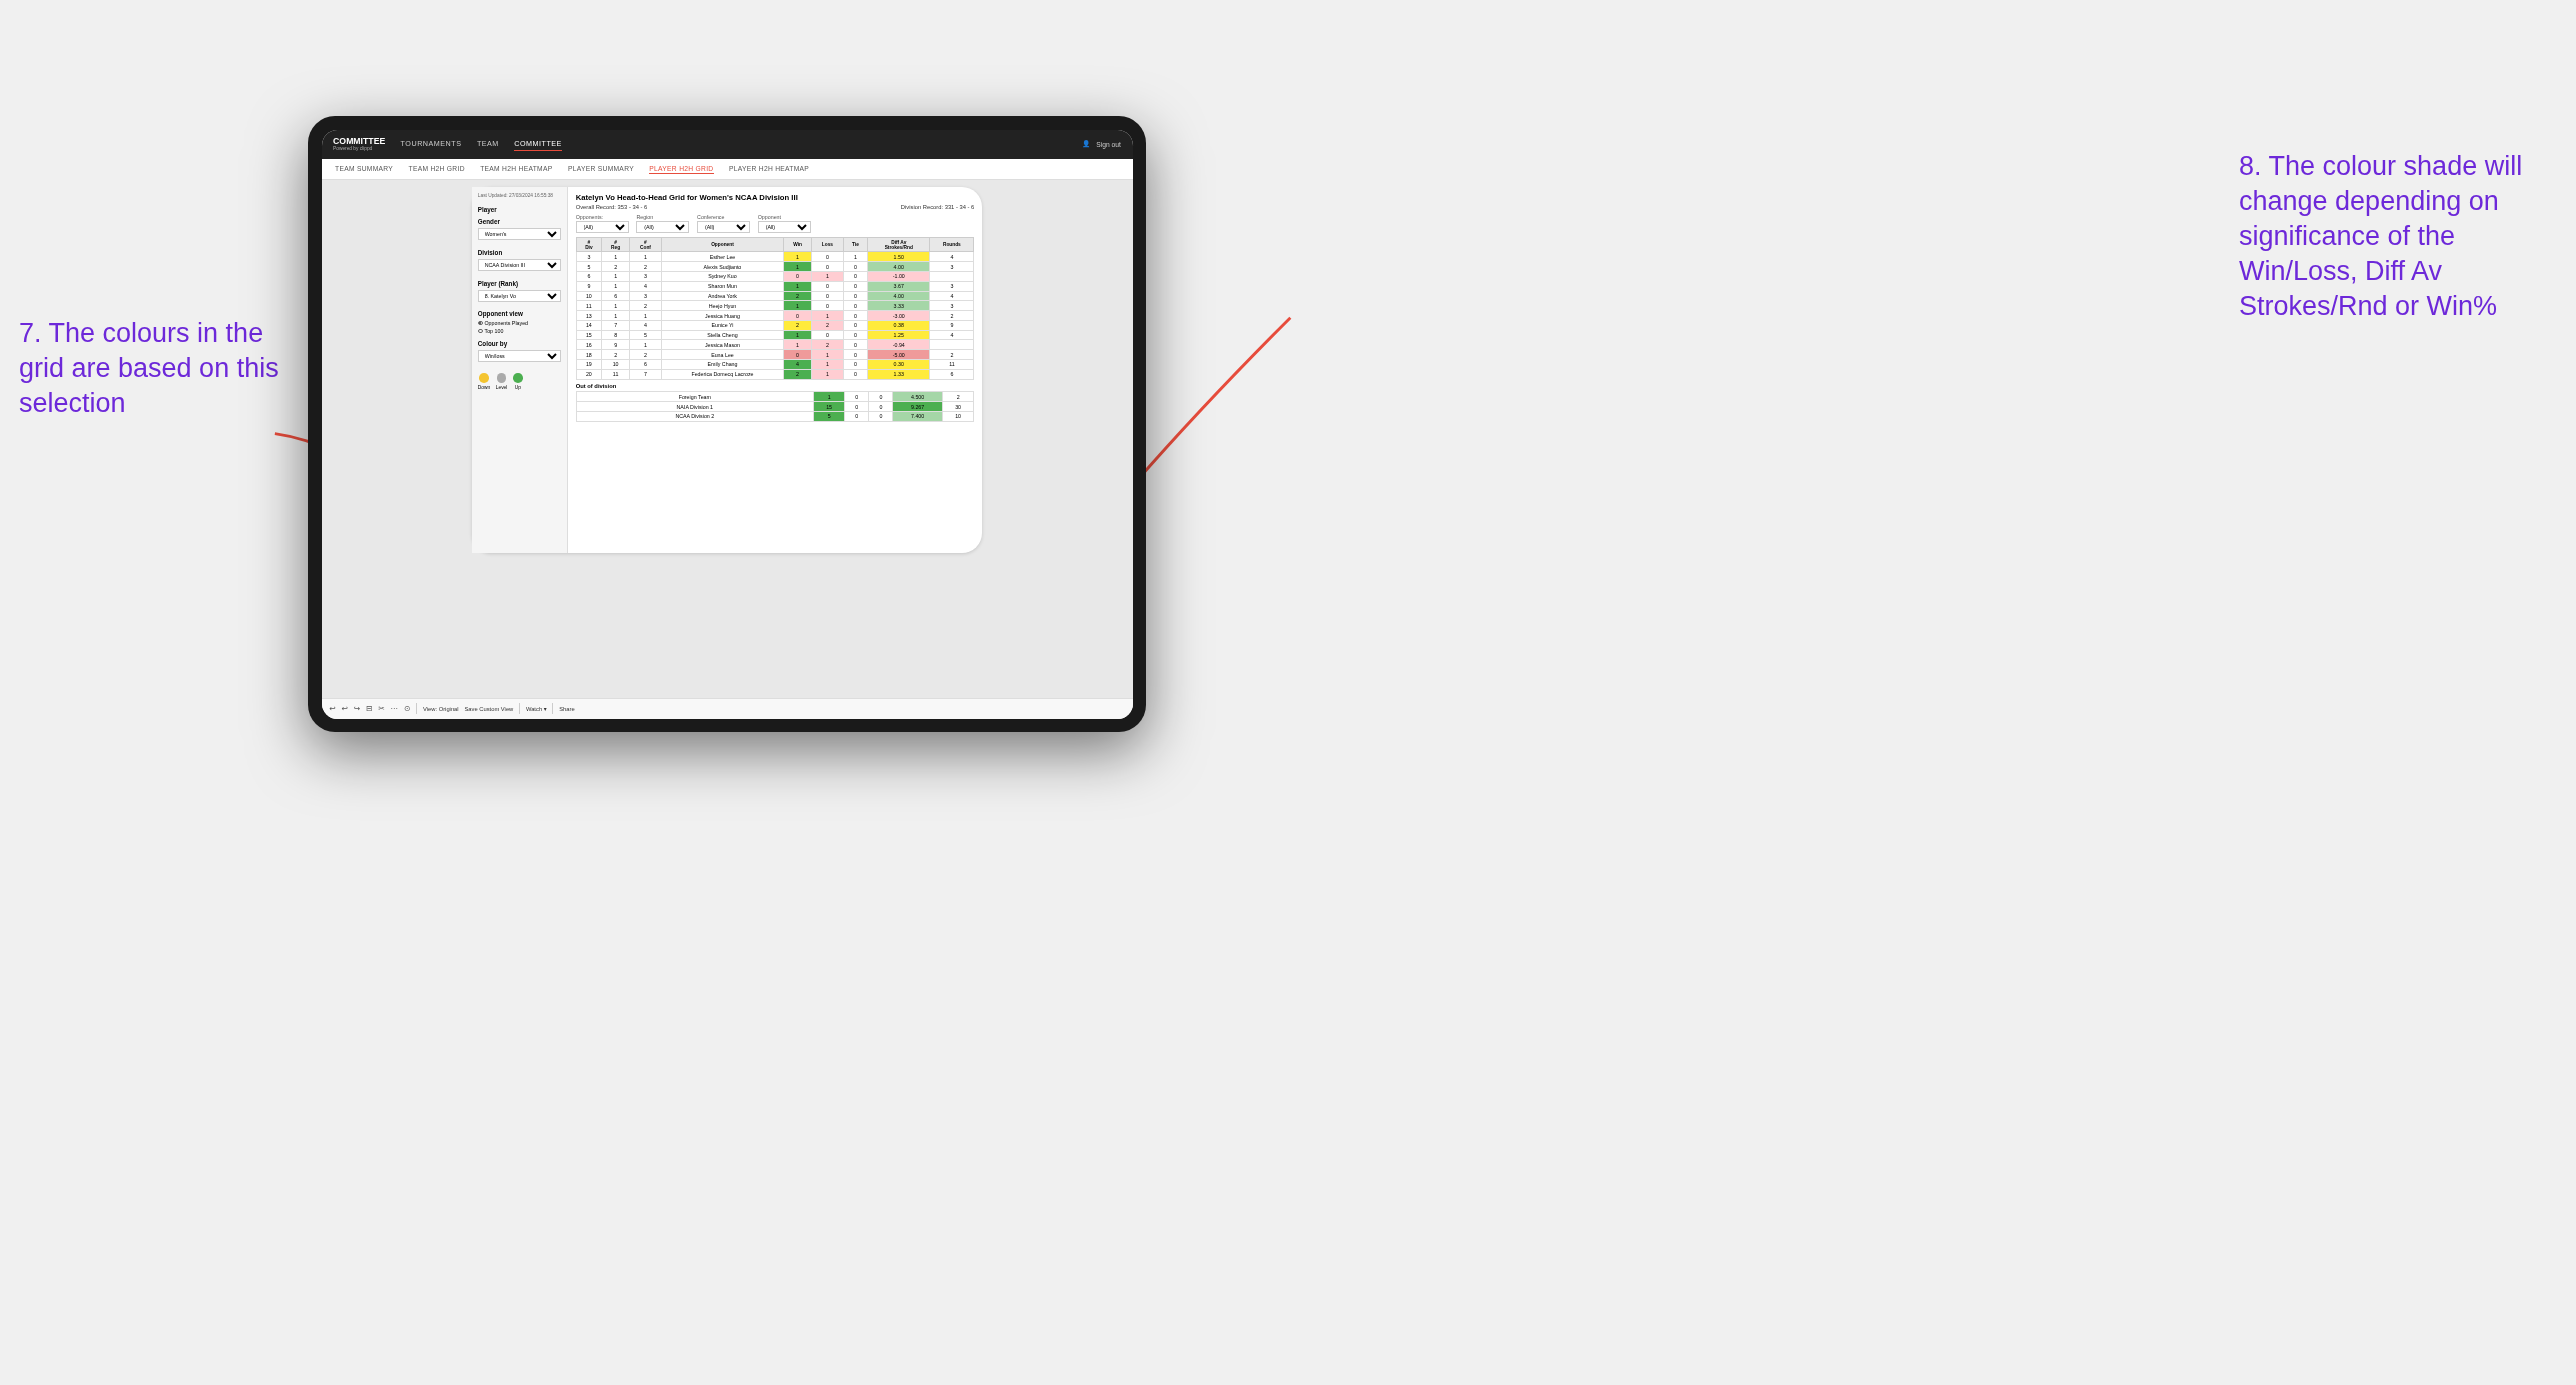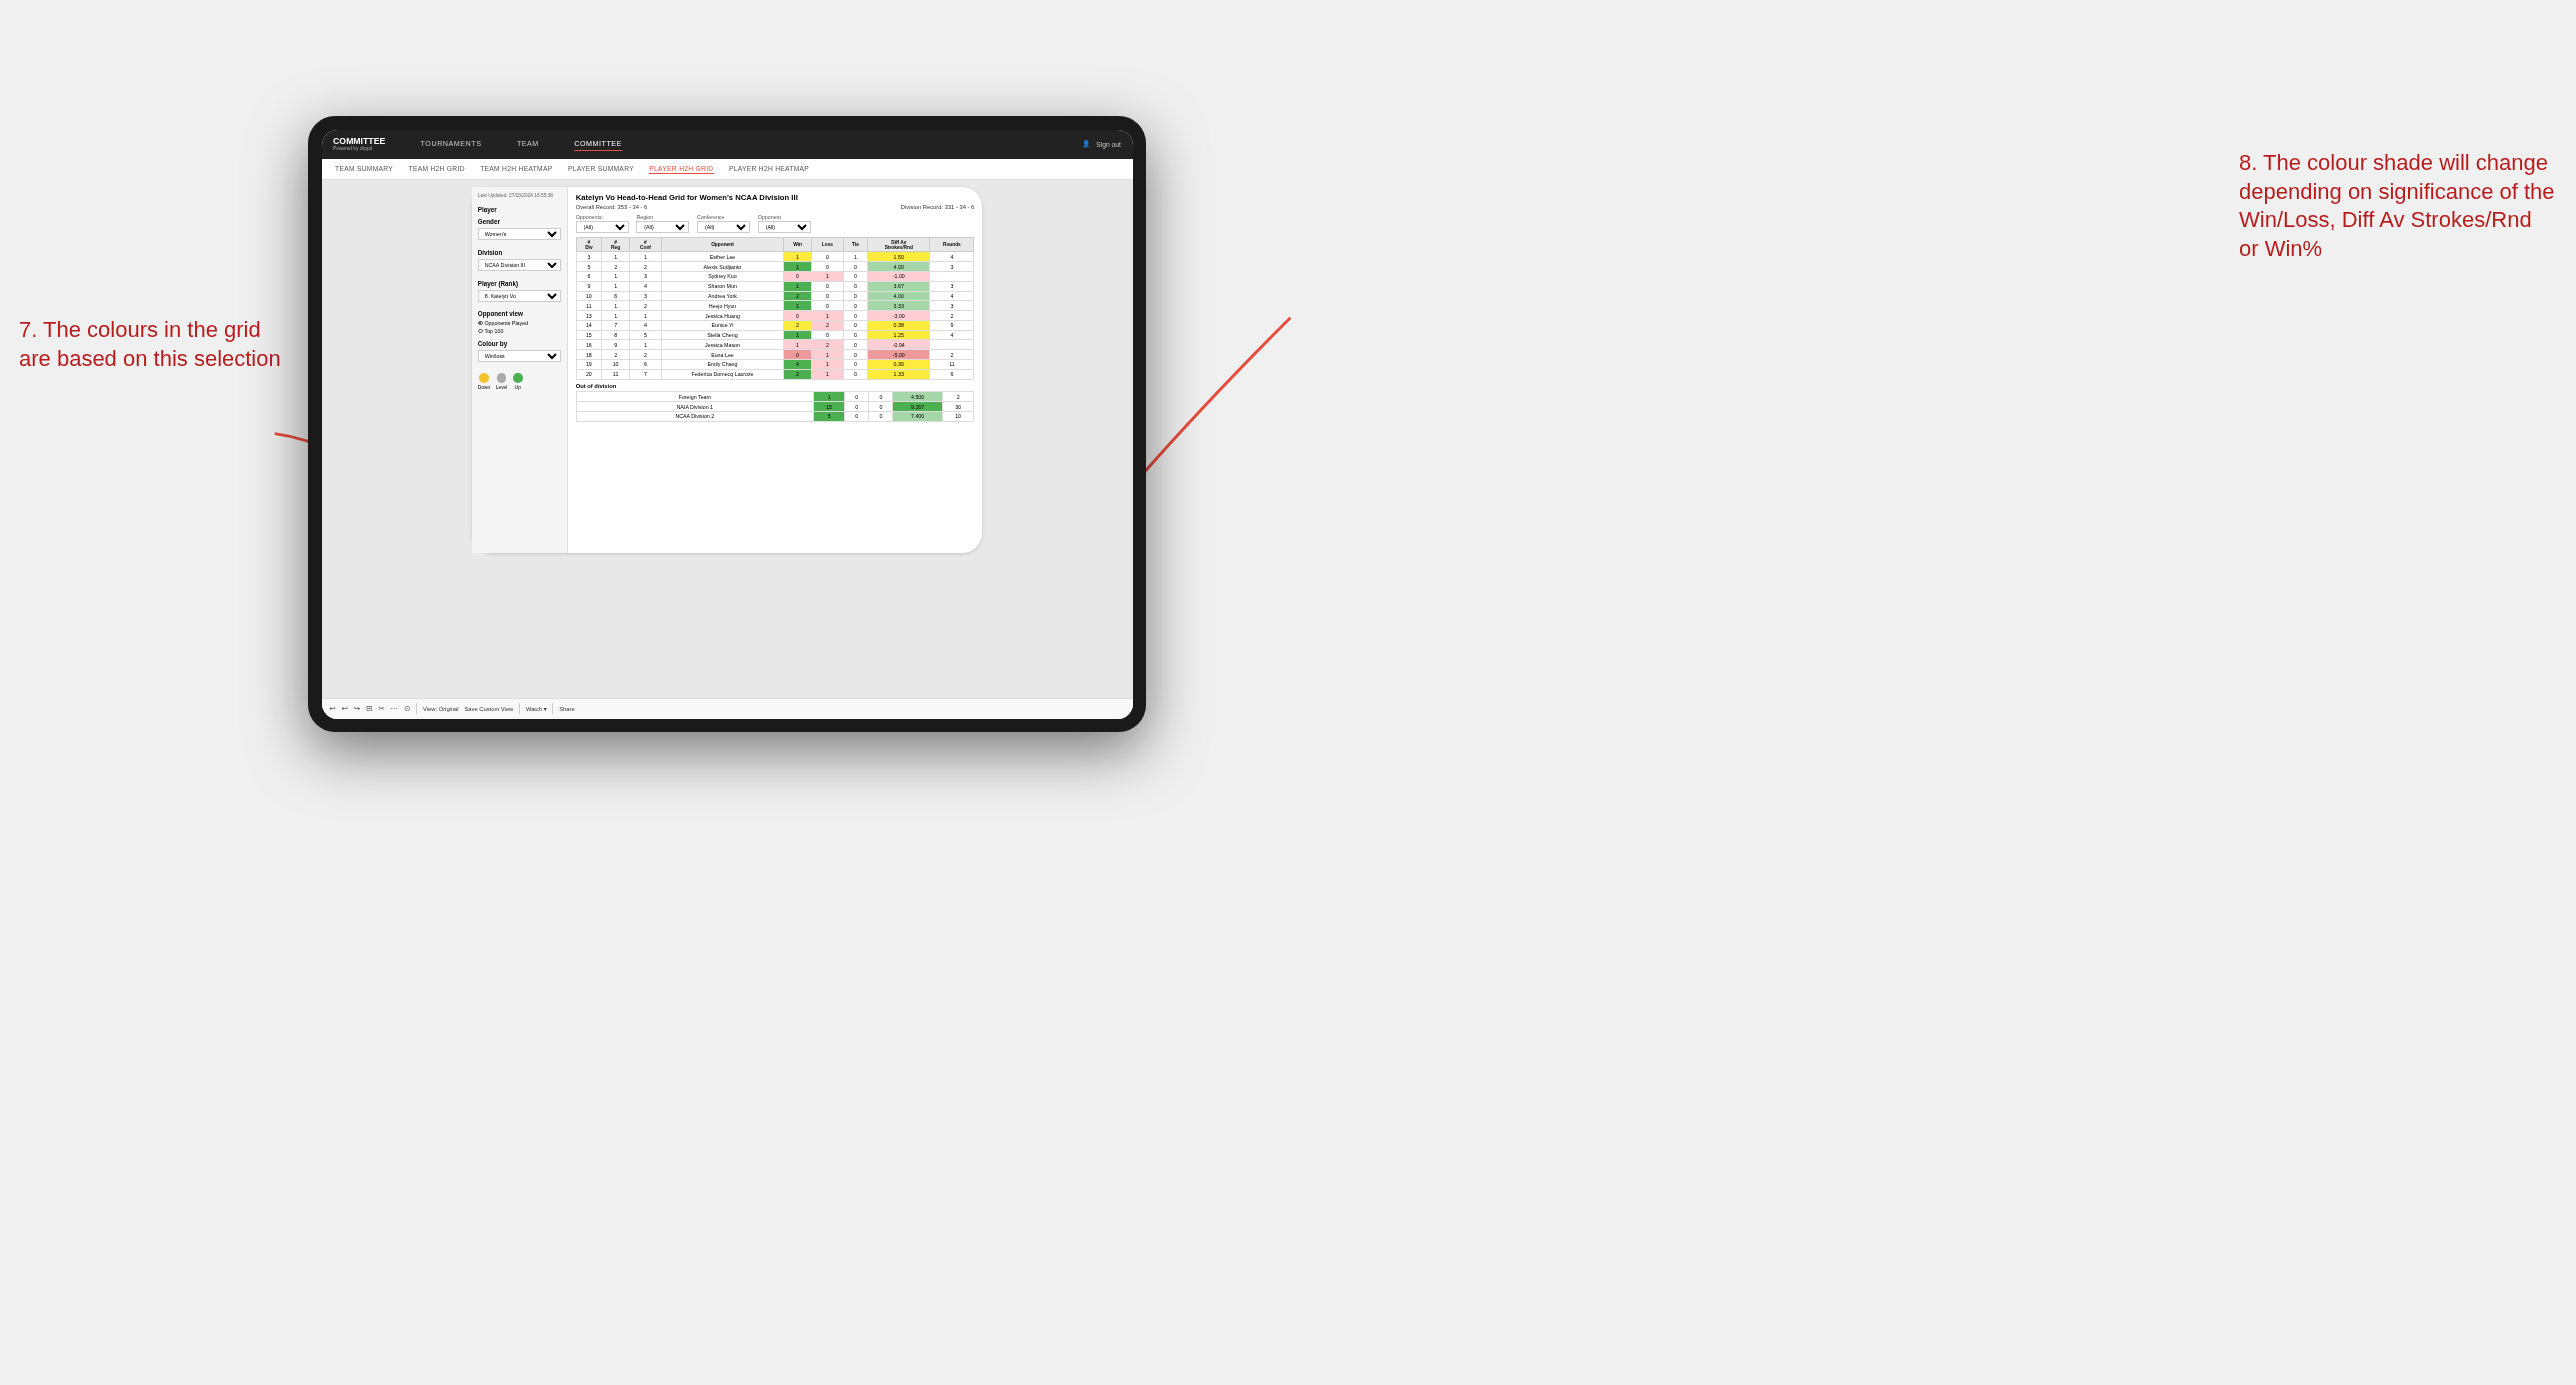--- a/index.html
+++ b/index.html
@@ -64,21 +64,20 @@
       gap: 15.4px;
       flex: 1;
     }
 
     .nav-link {
       color: #ccc;
       font-size: 7.2px;
       cursor: pointer;
       padding: 1.9px 0;
       letter-spacing: 0.5px;
-      margin-left: 20px;
     }
 
     .nav-link.active {
       color: #fff;
       border-bottom: 1.9px solid #e74c3c;
     }
 
     .nav-right {
       display: flex;
       align-items: center;
@@ -347,23 +346,23 @@
 
     .toolbar-text {
       font-size: 5.8px;
       color: #333;
       cursor: pointer;
     }
 
     
     .annotation {
       position: absolute;
-      font-size: 22px;
+      font-size: 27px;
       line-height: 1.3;
-      color: #b91c1c;
+      color: #6d28d9;
     }
 
     .annotation-left {
       left: 19px;
       top: 316px;
       width: 270px;
     }
 
     .annotation-right {
       right: 19px;

